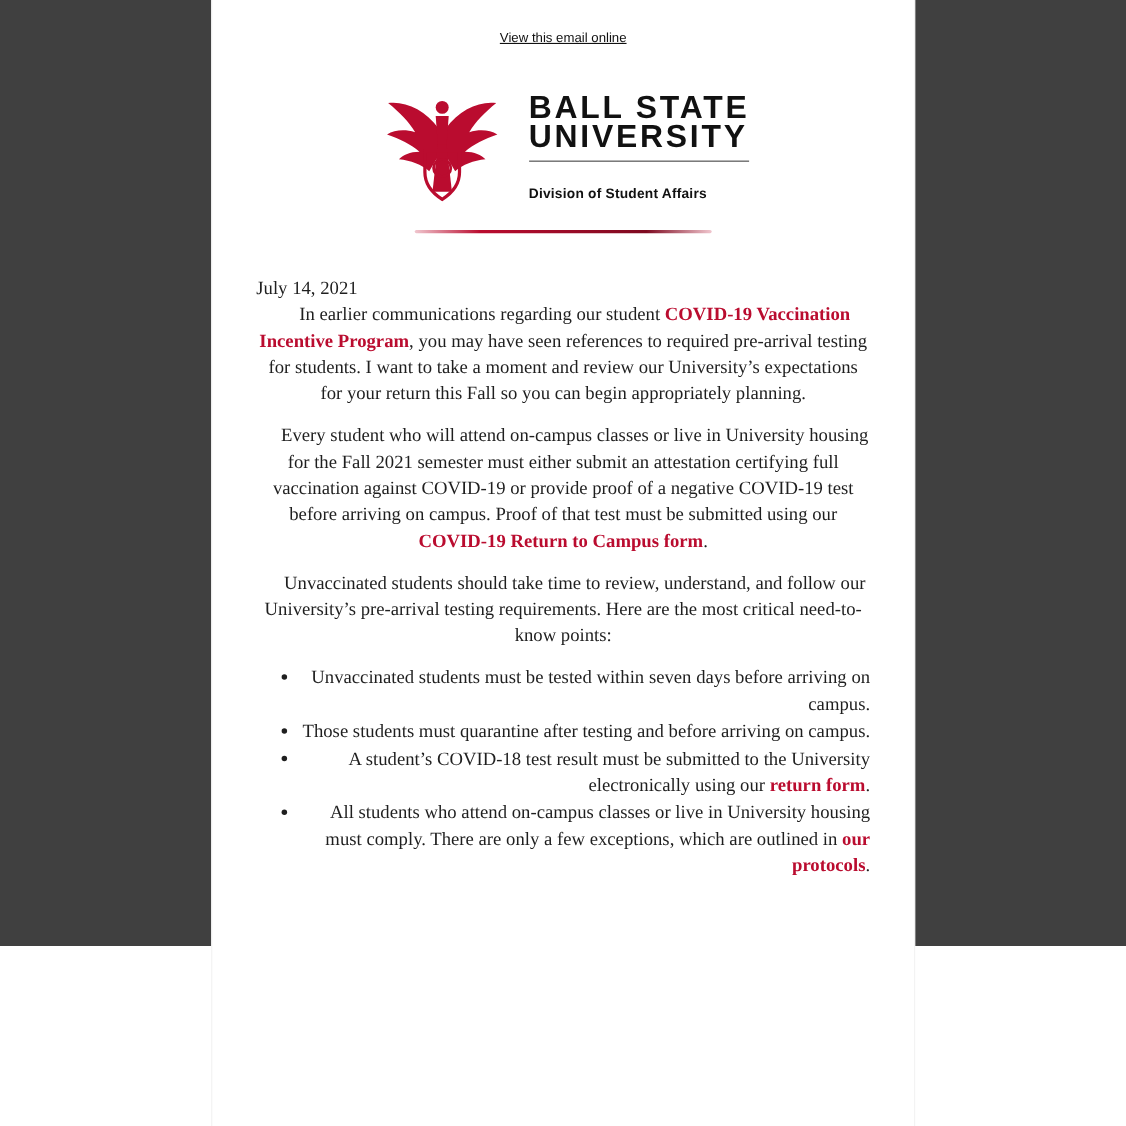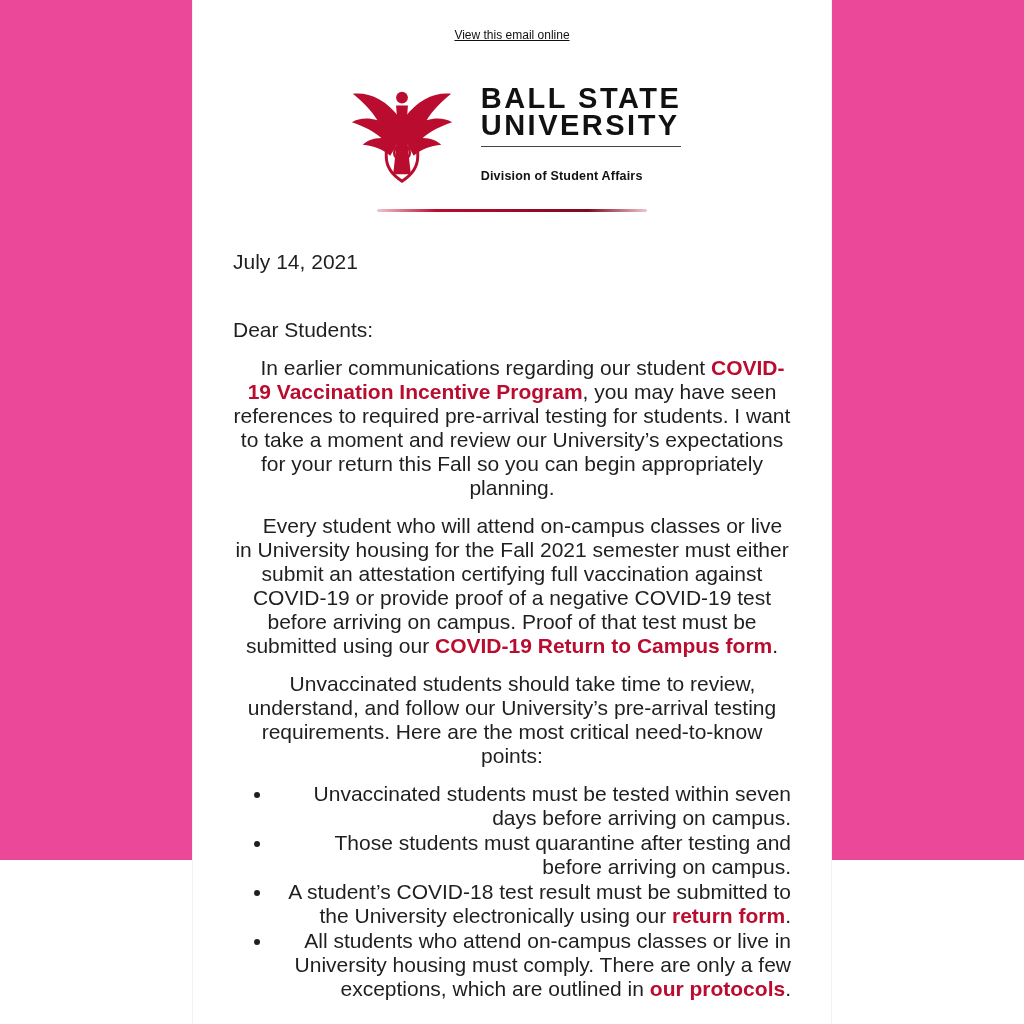--- a/index.html
+++ b/index.html
@@ -6,21 +6,21 @@
   html, body {
     width: 1024px; height: 1024px;
     overflow: hidden;
     background: #ffffff;
   }
   body {
     font-family: "Liberation Sans", "DejaVu Sans", sans-serif;
     color: #1f1f1f;
     --accent: #ba0c2f;
   }
-  .page { width: 1024px; height: 860px; background: #ec4899; }
+  .page { width: 1024px; height: 860px; background: #404040; }
   .email {
     width: 640px; min-height: 1024px;
     margin: 0 auto;
     background: #ffffff;
     border-left: 1px solid #f2f2f2;
     border-right: 1px solid #f2f2f2;
     padding-top: 25px;
   }
   .view-online-row { text-align: center; }
   .view-online {
@@ -56,22 +56,23 @@
   }
   .divider {
     width: 270px;
     height: 3px;
     margin: 24px auto 0 auto;
     background: linear-gradient(to right, #f0c6ce 0%, #ba0c2f 22%, #7e0a20 78%, #f0c6ce 100%);
     border-radius: 2px;
   }
   .letter {
     padding: 0 40px;
-    font-size: 21px;
+    font-size: 17px;
     line-height: 24px;
+    font-family: Liberation Serif, serif;
   }
   .date { margin-top: 38px; }
   .salutation { margin-top: 44px; margin-bottom: 14px; }
   .para { margin-bottom: 14px; text-align: center; }
   .indent { text-indent: 21px; }
   .rlink {
     color: var(--accent);
     font-weight: 700;
     text-decoration: none;
     cursor: pointer;
@@ -112,21 +113,20 @@
         <div class="logo-line2">UNIVERSITY</div>
         <div class="logo-division">Division of Student Affairs</div>
       </div>
     </div>
 
     <div class="divider"></div>
 
     <div class="letter">
       <p class="date">July 14, 2021</p>
 
-      <p class="salutation">Dear Students:</p>
 
       <p class="para indent"><span>In earlier communications regarding our student </span><a class="rlink">COVID-19 Vaccination Incentive Program</a><span>, you may have seen references to required pre-arrival testing for students. I want to take a moment and review our University’s expectations for your return this Fall so you can begin appropriately planning.</span></p>
 
       <p class="para indent"><span>Every student who will attend on-campus classes or live in University housing for the Fall 2021 semester must either submit an attestation certifying full vaccination against COVID-19 or provide proof of a negative COVID-19 test before arriving on campus. Proof of that test must be submitted using our </span><a class="rlink">COVID-19 Return to Campus form</a><span>.</span></p>
 
       <p class="para indent"><span>Unvaccinated students should take time to review, understand, and follow our University’s pre-arrival testing requirements. Here are the most critical need-to-know points:</span></p>
 
       <ul class="points">
         <li><span>Unvaccinated students must be tested within seven days before arriving on campus.</span></li>
         <li><span>Those students must quarantine after testing and before arriving on campus.</span></li>

